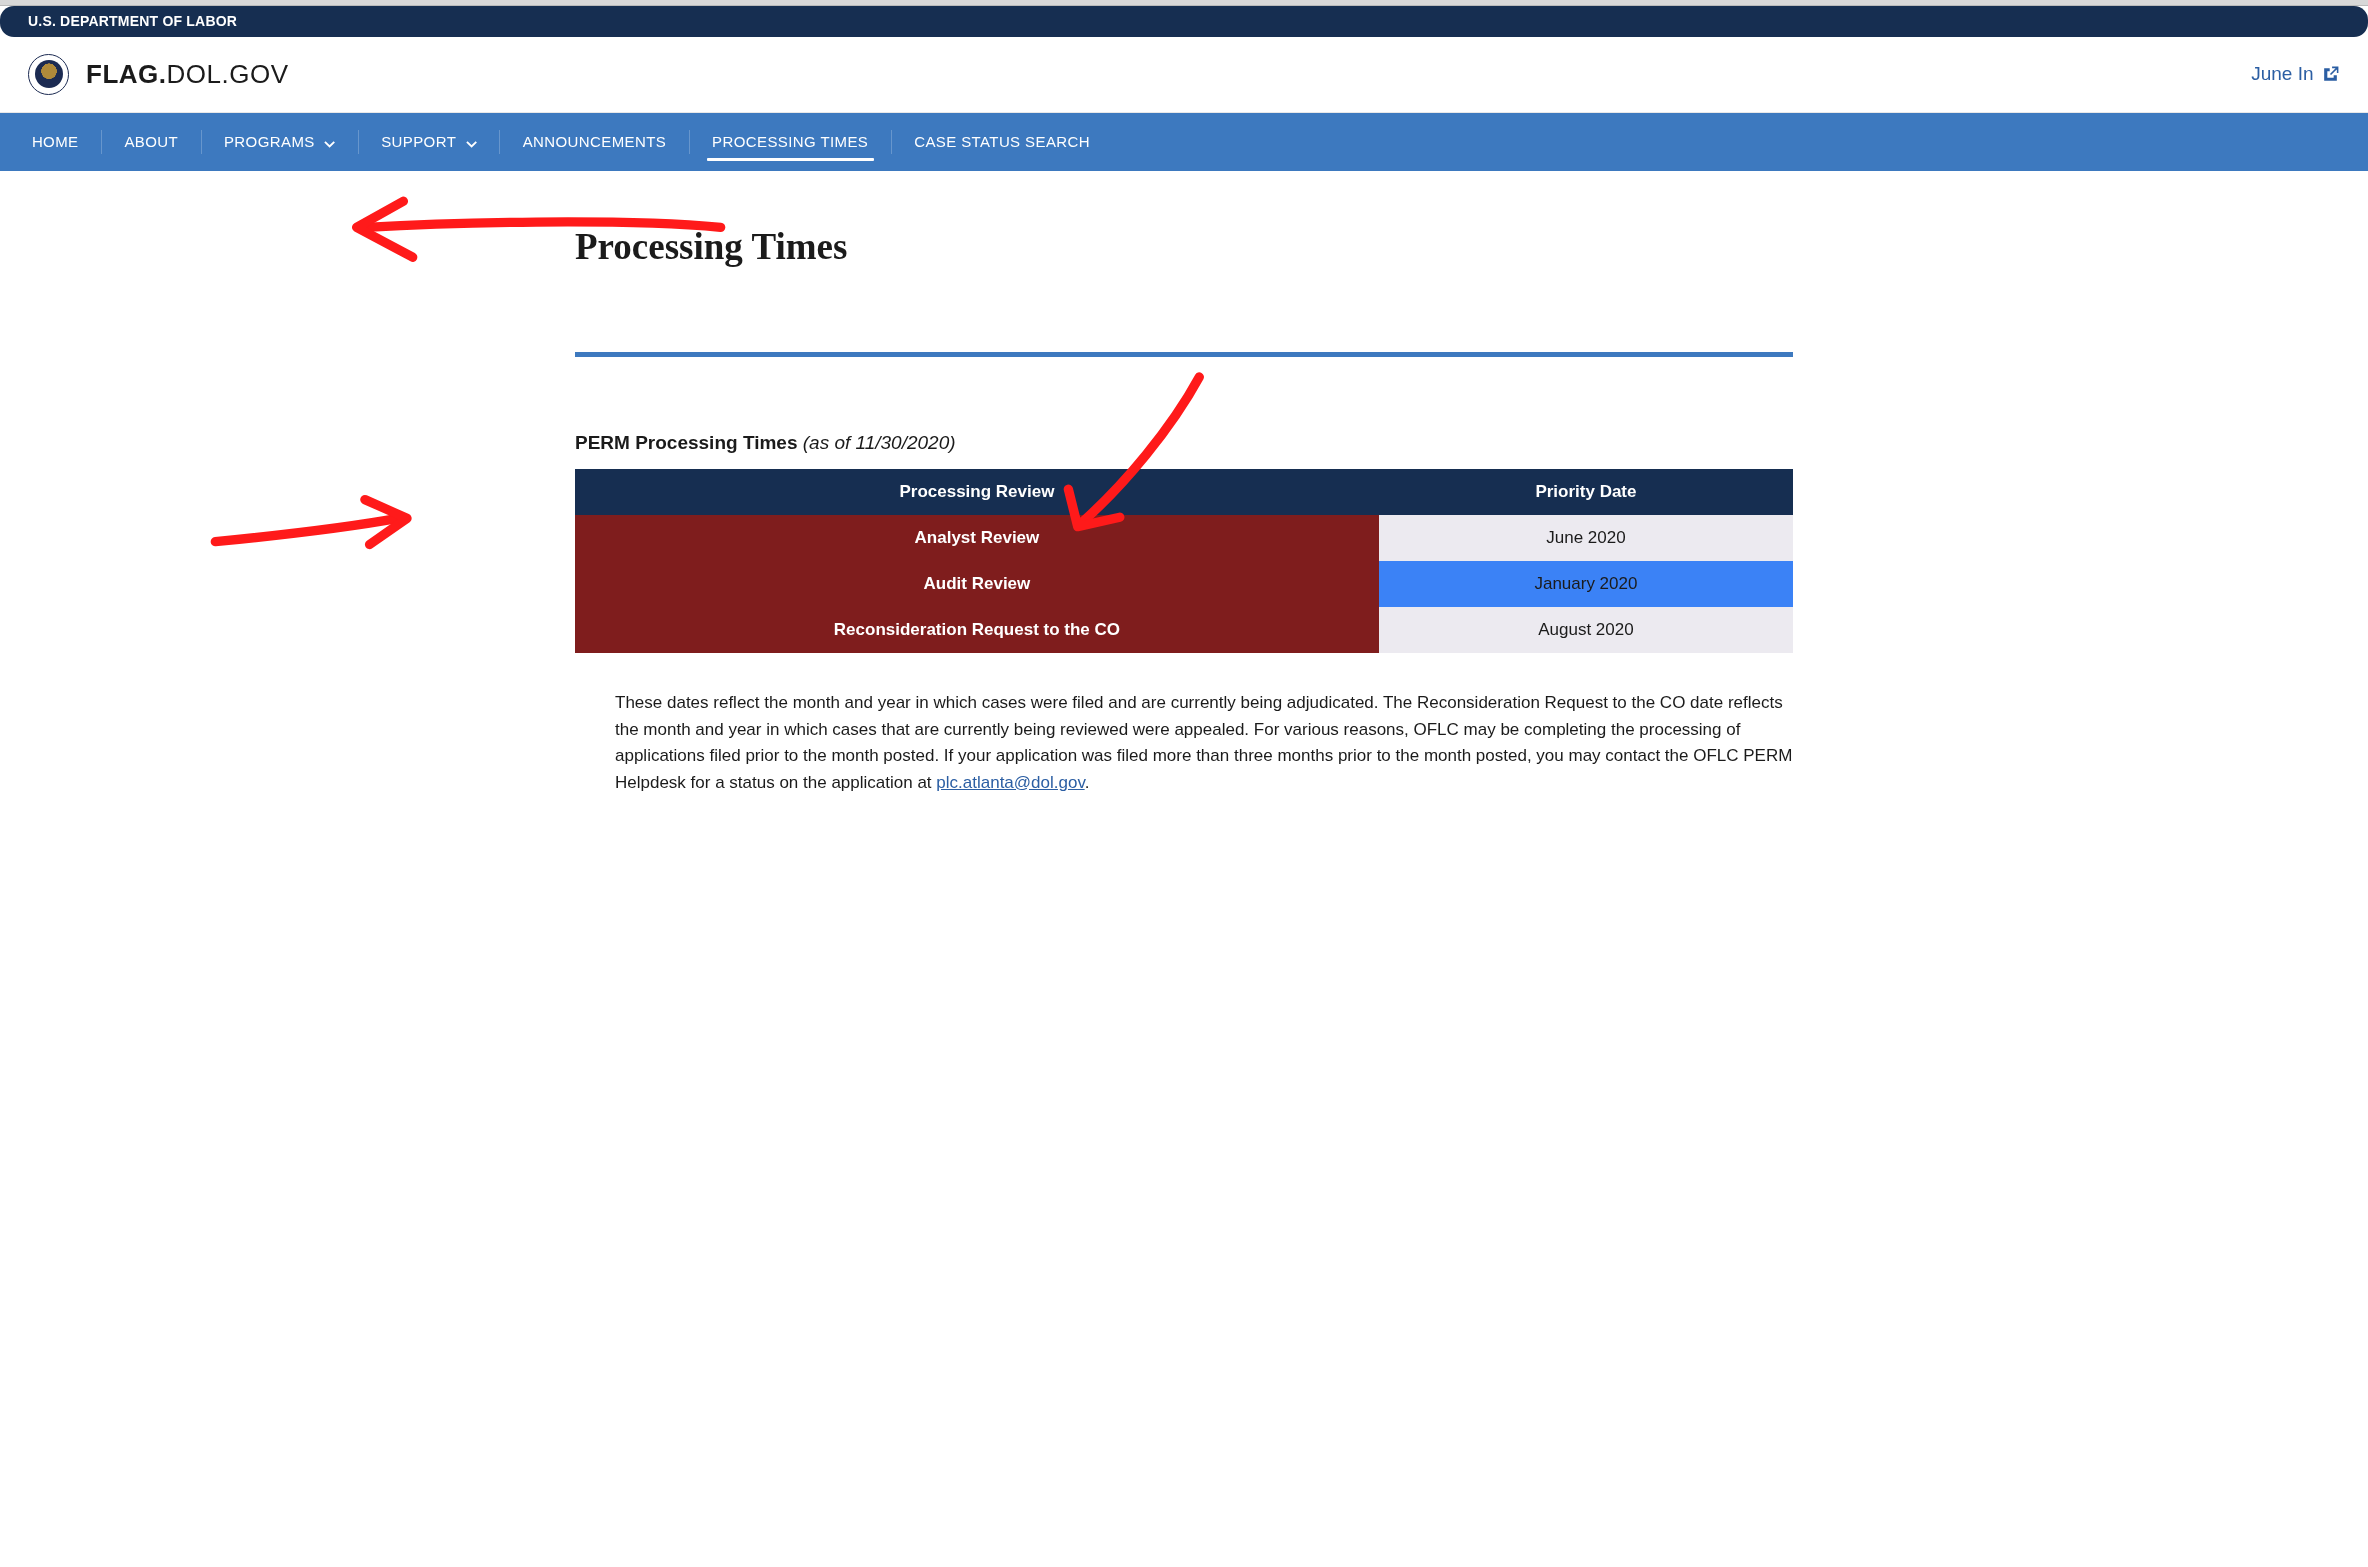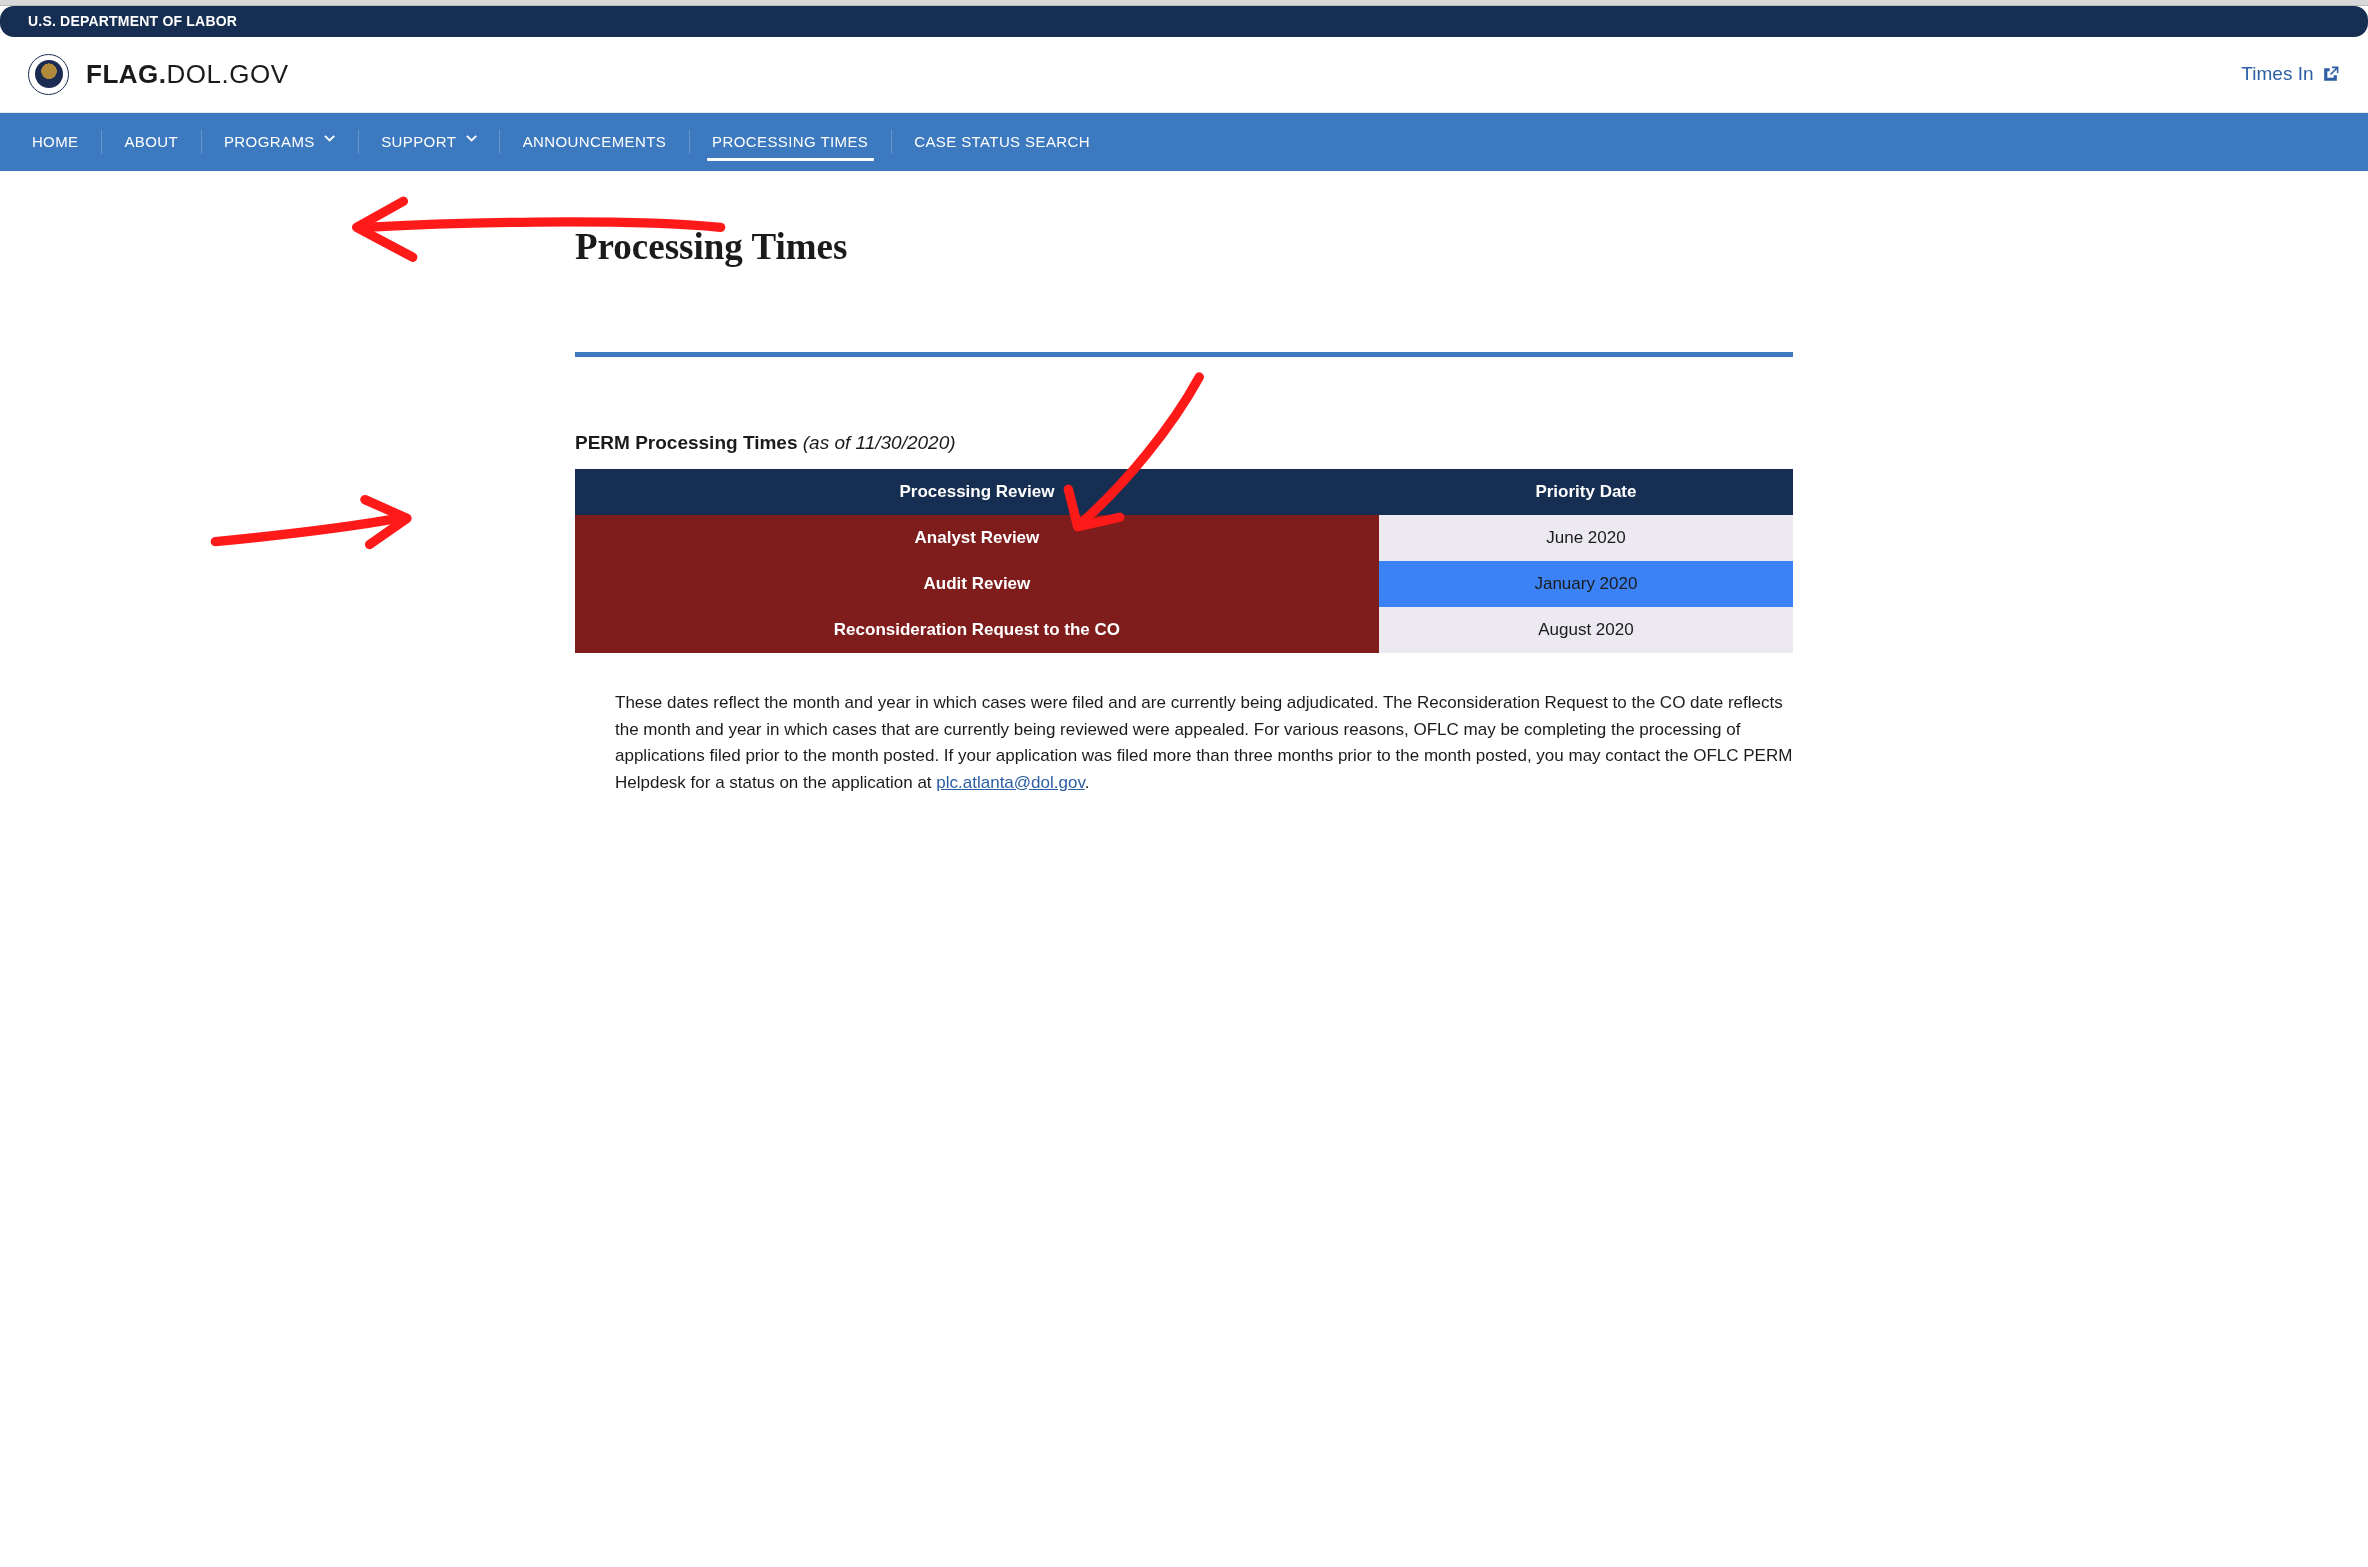--- a/index.html
+++ b/index.html
@@ -12,21 +12,21 @@
   .brand{display:flex;align-items:center;gap:17px;}
   .seal{width:39px;height:39px;border-radius:50%;border:1.9px solid #1c2b52;display:flex;align-items:center;justify-content:center;background:#fff;box-shadow:0 0 0 1.9px #fff inset;}
   .seal-inner{width:28px;height:28px;border-radius:50%;background:radial-gradient(circle at 50% 40%, #b08a3a 0 35%, #1c2b52 36% 100%);}
   .brand-text{font-size:26px;letter-spacing:0.5px;}
   .brand-text .flag{font-weight:800;}
   .brand-text .rest{font-weight:400;}
   .sign-in{color:#2b5ea3;font-size:19px;display:flex;align-items:center;gap:7.5px;cursor:pointer;}
   .sign-in svg{width:19px;height:19px;}
   
   .navbar{background:#3d79bf;display:flex;align-items:stretch;padding:0 9.4px;}
-  .nav-item{color:#fff;font-size:15px;font-weight:500;padding:20.6px 22.5px;display:flex;align-items:flex-start;gap:9.4px;position:relative;cursor:pointer;letter-spacing:0.4px;}
+  .nav-item{color:#fff;font-size:15px;font-weight:500;padding:20.6px 22.5px;display:flex;align-items:flex-end;gap:9.4px;position:relative;cursor:pointer;letter-spacing:0.4px;}
   .nav-sep{width:0.9px;align-self:center;height:24px;background:rgba(255,255,255,.22);}
   .nav-item.active::after{content:"";position:absolute;left:17px;right:17px;bottom:9.4px;height:3.7px;background:#fff;border-radius:0.9px;}
   .chev{width:11.2px;height:11.2px;}
   
   .page{max-width:1218px;margin:0 auto;padding:28px 19px 75px;}
   .page-title{font-family:Georgia,'Times New Roman',serif;font-weight:700;font-size:37px;margin:26px 0 84px 0;}
   .rule{height:5.6px;background:#3d79bf;margin-bottom:75px;}
   .section-title{font-size:19px;margin:0 0 15px 0;}
   .section-title .bold{font-weight:700;}
   .section-title .asof{font-style:italic;font-weight:400;color:#1b1b1b;}
@@ -57,21 +57,21 @@
 <div class="site-header">
   <div class="brand">
     <div class="seal">
         <div class="seal-inner"></div>
       </div>
     <div class="brand-text">
       <span class="flag">FLAG.</span><span class="rest">DOL.GOV</span>
     </div>
   </div>
   <div class="sign-in">
-    <span>Times In</span>
+    <span>June In</span>
     <svg viewBox="0 0 24 24">
         <path d="M14 3h7v7M21 3l-9 9M5 5h5v2H7v10h10v-3h2v5H5z" fill="none" stroke="#2b5ea3" stroke-width="2"></path>
       </svg>
   </div>
 </div>
 
 <div class="navbar">
   <div class="nav-item">
       <span>HOME</span>
     </div>

